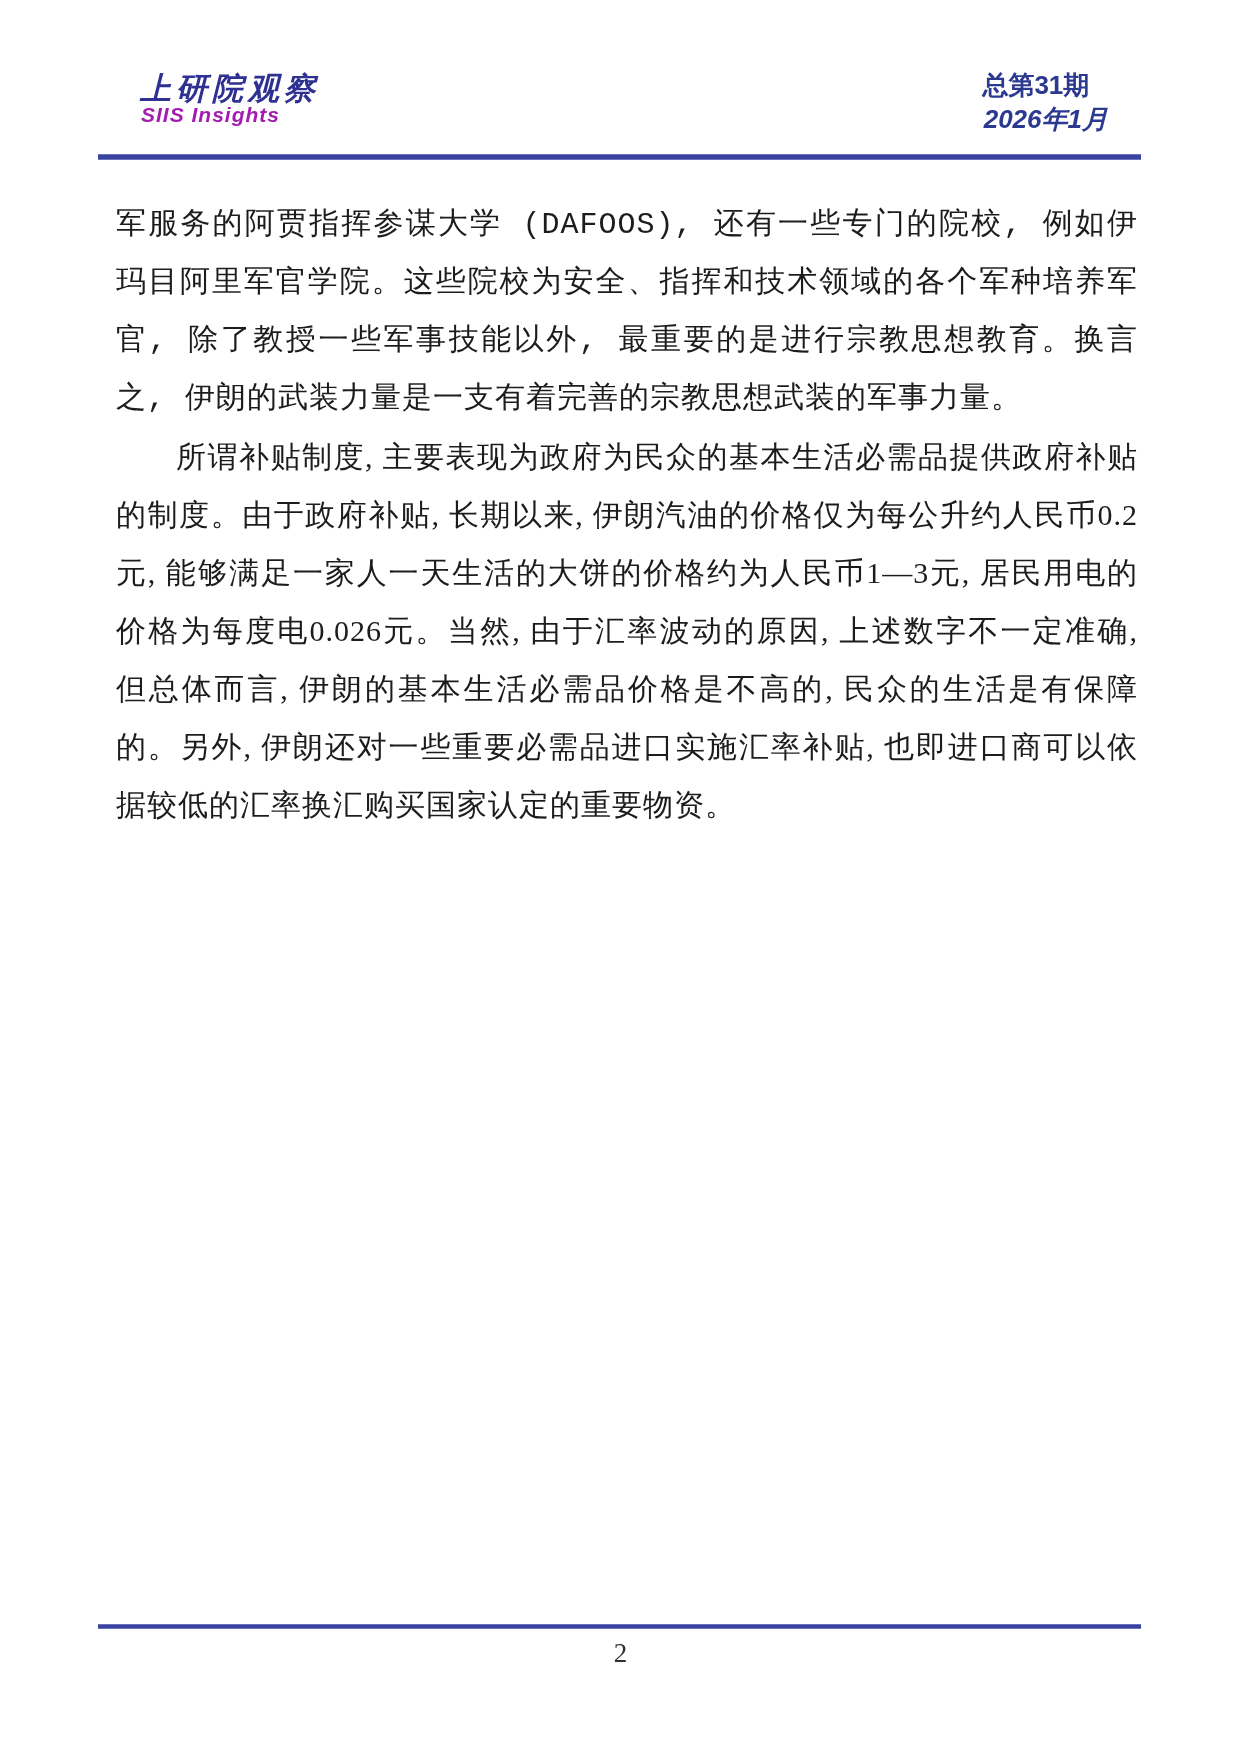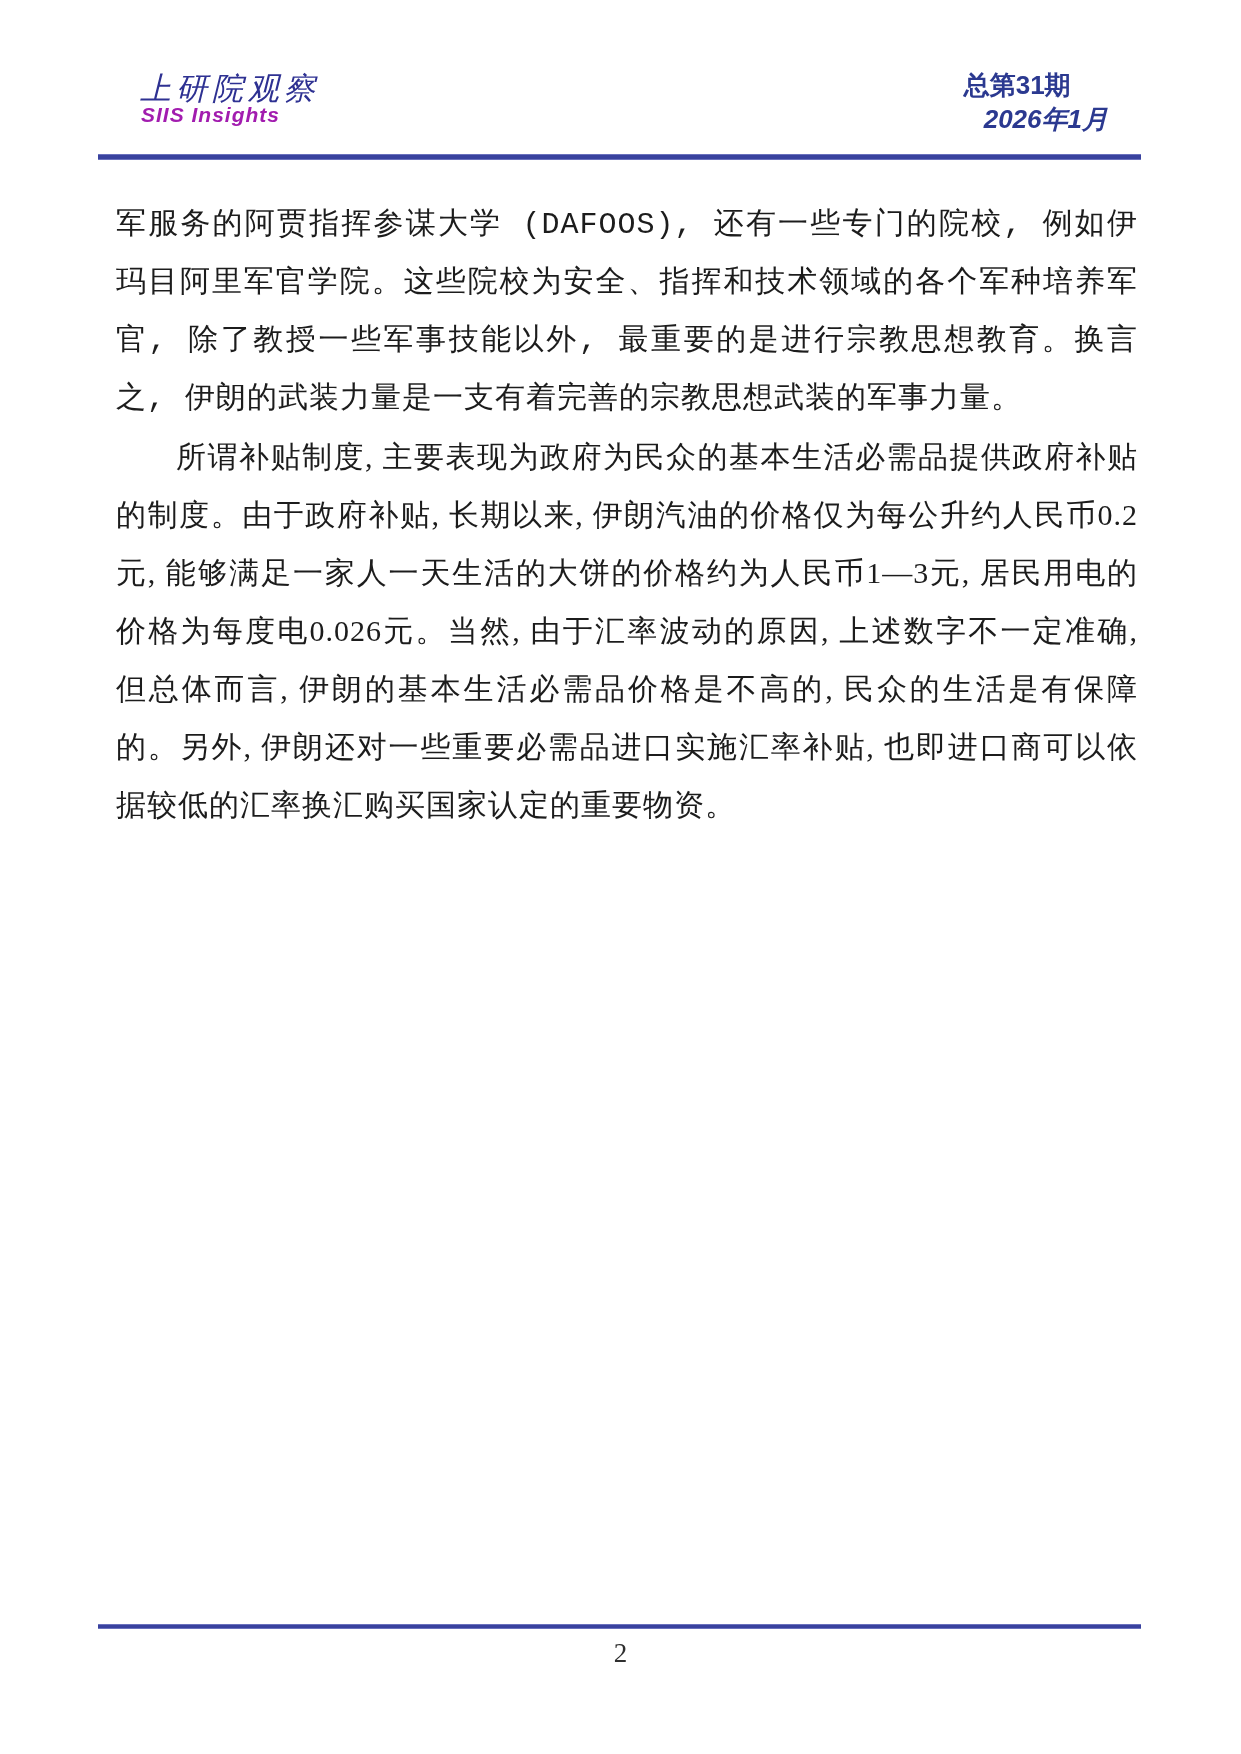--- a/index.html
+++ b/index.html
@@ -7,35 +7,35 @@
     position:relative;
     width:1241px;
     height:1754px;
     background:#ffffff;
     overflow:hidden;
     font-family:"Liberation Serif","DejaVu Serif",serif;
   }
   
   .logo-cn{
     position:absolute;left:140px;top:68px;
-    font-size:31px;font-weight:normal;font-style:italic;
+    font-size:31px;font-weight:bold;font-style:italic;
     letter-spacing:5px;color:#2e3192;
     font-family:"DejaVu Serif","Liberation Serif",serif;
     white-space:nowrap;
   }
   .logo-en{
     position:absolute;left:141px;top:103px;
     font-size:21px;font-weight:bold;font-style:italic;
     letter-spacing:1px;color:#a21caf;
     font-family:"Liberation Sans","DejaVu Sans",sans-serif;
     white-space:nowrap;
   }
   .issue-block{
     position:absolute;right:133px;top:70px;
-    text-align:left;color:#2b3990;font-weight:bold;
+    text-align:center;color:#2b3990;font-weight:bold;
     font-family:"Liberation Sans","DejaVu Sans",sans-serif;
   }
   .issue-no{font-size:26px;line-height:30px;}
   .issue-date{font-size:26px;line-height:30px;font-style:italic;margin-top:4px;margin-left:20px;}
   .rule{position:absolute;left:98px;right:100px;background:#39429e;border-top:1px solid #6a71bd;border-bottom:1px solid #6a71bd;}
   .header-rule{top:154px;height:4px;}
   .footer-rule{top:1624px;height:3px;}
   
   .doc-body{
     position:absolute;left:116px;top:196px;width:1022px;

